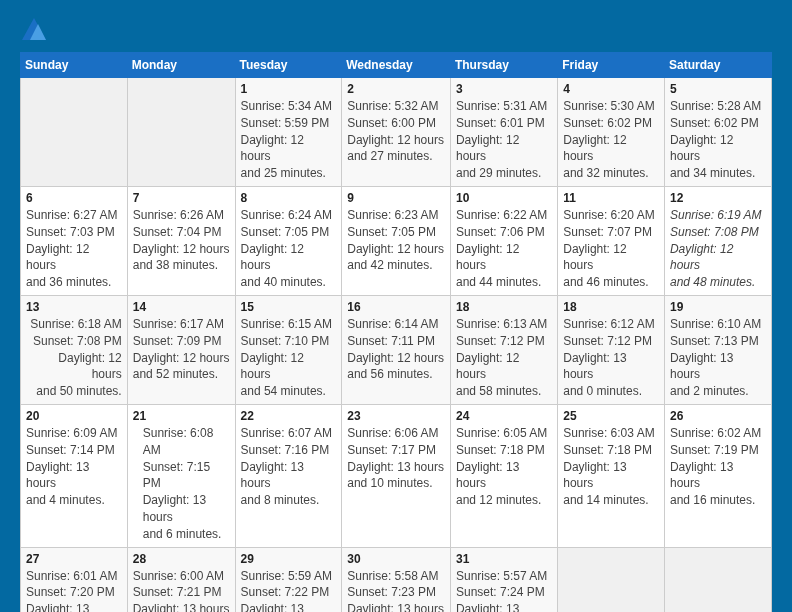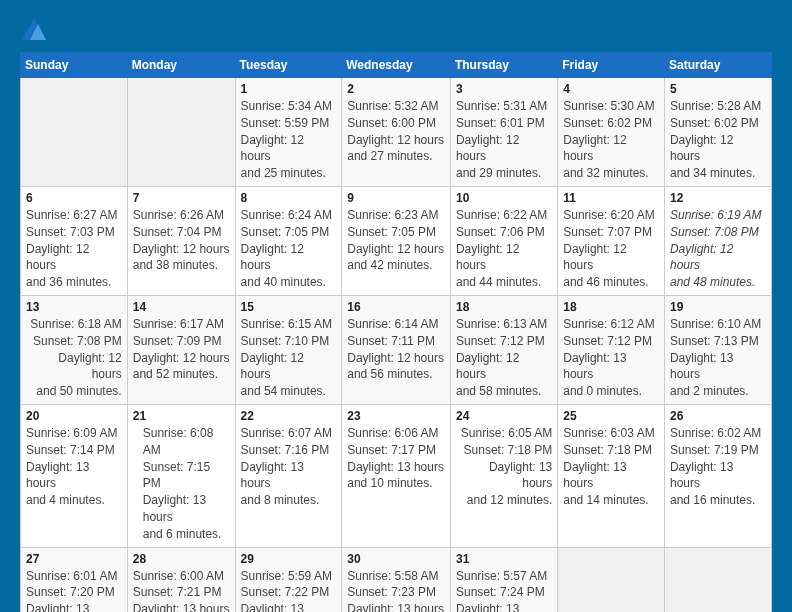--- a/index.html
+++ b/index.html
@@ -295,21 +295,21 @@
           </td>
           <td>
             <span class="day-number">23</span>
             <div class="day-detail" style="white-space: pre-line;">Sunrise: 6:06 AM
 Sunset: 7:17 PM
 Daylight: 13 hours
 and 10 minutes.</div>
           </td>
           <td>
             <span class="day-number">24</span>
-            <div class="day-detail" style="white-space: pre-line; text-align: right;">Sunrise: 6:05 AM
+            <div class="day-detail" style="white-space: pre-line;">Sunrise: 6:05 AM
 Sunset: 7:18 PM
 Daylight: 13 hours
 and 12 minutes.</div>
           </td>
           <td>
             <span class="day-number">25</span>
             <div class="day-detail" style="white-space: pre-line;">Sunrise: 6:03 AM
 Sunset: 7:18 PM
 Daylight: 13 hours
 and 14 minutes.</div>

